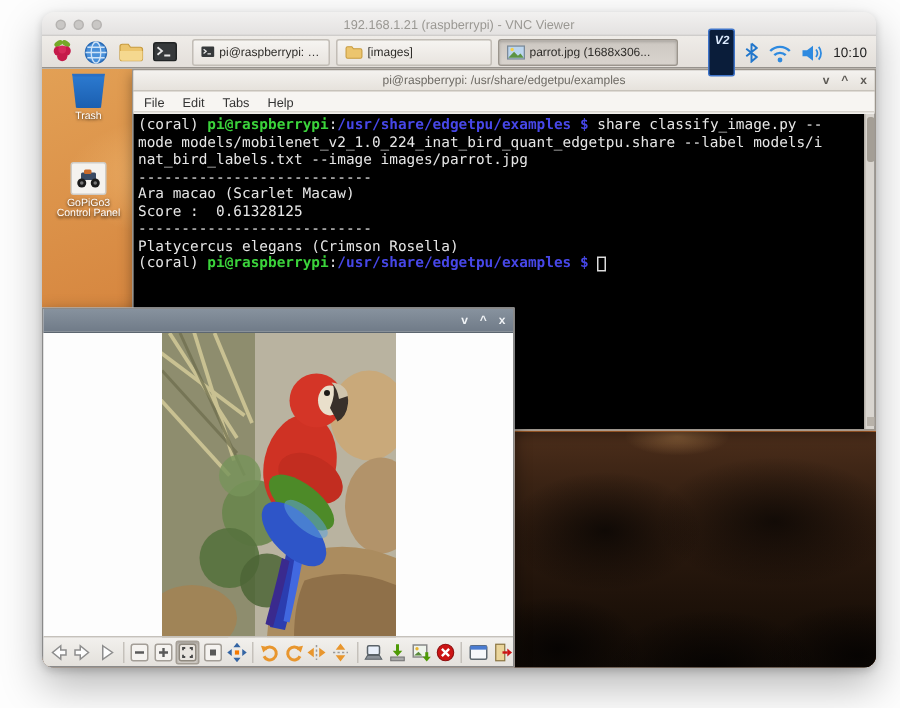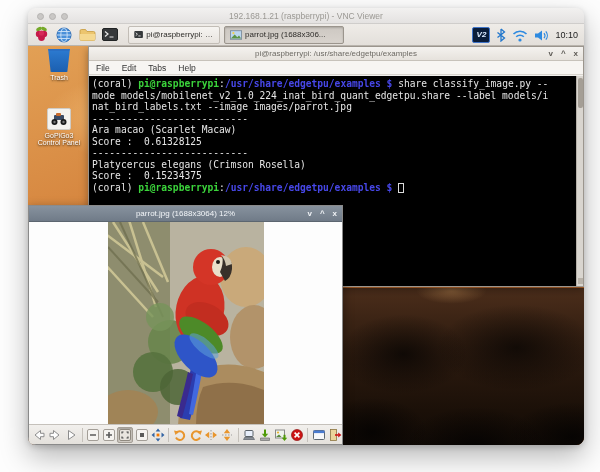--- a/index.html
+++ b/index.html
@@ -28,21 +28,21 @@
   .launcher { width:20px; height:18px; margin-left:3px; display:flex; align-items:center;
     justify-content:center; border-radius:3px; }
   .taskbtn { height:18px; margin-left:4px; display:flex; align-items:center; gap:3px;
     padding:0 5px; border:1px solid #c2bdb6; border-radius:2px;
     background:linear-gradient(#f6f4f1,#e8e4df); font-size:8px; color:#2e2c29;
     white-space:nowrap; overflow:hidden; }
   .taskbtn.active { background:linear-gradient(#cdc8c2,#d8d3cd); border-color:#9b958d;
     box-shadow:inset 0 1px 2px rgba(0,0,0,.18); }
   .taskbtn .tlabel { overflow:hidden; text-overflow:ellipsis; max-width:92px; }
   .tray { position:absolute; right:4px; top:0; height:22px; display:flex; align-items:center; gap:6px; }
-  .vnc-tray { width:18px; height:16px; background:#0a1d3a; border:1.5px solid #3f74c9;
+  .vnc-tray { width:18px; height:32px; background:#0a1d3a; border:1.5px solid #3f74c9;
     border-radius:2px; color:#dcebff; font-size:8px; font-weight:bold; text-align:center;
     line-height:13px; font-style:italic; }
   .clock { font-size:9px; color:#222; padding-right:2px; }
 
   
   .desktop { position:absolute; left:0; top:22px; width:556px; height:399px;
     background:
       radial-gradient(120px 60px at 18% 18%, rgba(255,210,140,.55), transparent 70%),
       radial-gradient(180px 90px at -10% 60%, rgba(120,50,10,.35), transparent 70%),
       linear-gradient(160deg,#e2a055 0%, #d4823c 35%, #c06c2e 60%, #a85b26 100%); }
@@ -174,32 +174,30 @@
           </div>
           <div class="term-body">
               <div class="tline"><span class="tw">(coral) </span><span class="tg">pi@raspberrypi</span><span class="tw">:</span><span class="tb">/usr/share/edgetpu/examples $</span><span class="tw"> share classify_image.py --</span></div>
               <div class="tline"><span class="tw">mode models/mobilenet_v2_1.0_224_inat_bird_quant_edgetpu.share --label models/i</span></div>
               <div class="tline"><span class="tw">nat_bird_labels.txt --image images/parrot.jpg</span></div>
               <div class="tline"><span class="tw">---------------------------</span></div>
               <div class="tline"><span class="tw">Ara macao (Scarlet Macaw)</span></div>
               <div class="tline"><span class="tw">Score :  0.61328125</span></div>
               <div class="tline"><span class="tw">---------------------------</span></div>
               <div class="tline"><span class="tw">Platycercus elegans (Crimson Rosella)</span></div>
-              <div class="tline"><span class="tw">Score :  0.15234375</span></div>
               <div class="tline"><span class="tw">(coral) </span><span class="tg">pi@raspberrypi</span><span class="tw">:</span><span class="tb">/usr/share/edgetpu/examples $</span><span class="tw"> </span><span class="tcur"> </span></div>
             </div>
           <div class="term-scrollbar">
             <div class="term-thumb"></div>
             <div class="term-sbarrow"></div>
           </div>
         </div>
 
         <div class="viewer-window">
           <div class="viewer-titlebar">
-            <div class="viewer-title">parrot.jpg (1688x3064) 12%</div>
             <div class="win-ctrls">
               <span>v</span>
               <span>^</span>
               <span>x</span>
             </div>
           </div>
 
           <div class="viewer-canvas">
             <svg class="photo" viewBox="0 0 156 203">
 
@@ -397,20 +395,26 @@
           </span>
 
         <span class="taskbtn" style="margin-left:8px; width:92px;">
           <svg width="11" height="9" viewBox="0 0 16 13">
             <rect x="0.5" y="0.5" width="15" height="12" rx="1.5" fill="#36393b"></rect>
             <path d="M3 3.5 L6 6 L3 8.5 M7.5 9 H11.5" fill="none" stroke="#e8e8e8" stroke-width="1.5"></path>
             </svg>
           <span class="tlabel">pi@raspberrypi: /usr/...</span>
           </span>
 
+        <span class="taskbtn" style="width:104px;">
+          <svg width="12" height="10" viewBox="0 0 17 14">
+            <path d="M1 3 Q1 1.5 2.5 1.5 L6.5 1.5 L8 3.5 L14.5 3.5 Q16 3.5 16 5 L16 11 Q16 12.5 14.5 12.5 L2.5 12.5 Q1 12.5 1 11 Z" fill="#ecc56e" stroke="#c79b3e"></path>
+            </svg>
+          <span class="tlabel">[images]</span>
+          </span>
 
         <span class="taskbtn active" style="width:120px;">
           <svg width="12" height="10" viewBox="0 0 14 11">
             <rect x="0.5" y="0.5" width="13" height="10" fill="#bcd6ee" stroke="#7a8a99"></rect>
             <circle cx="4" cy="3.2" r="1.3" fill="#f5cf4a"></circle>
             <path d="M1 9.5 L5.5 5 L8.5 8 L10.5 6.2 L13 9.5 Z" fill="#5d9444"></path>
             </svg>
           <span class="tlabel">parrot.jpg (1688x306...</span>
           </span>
 

